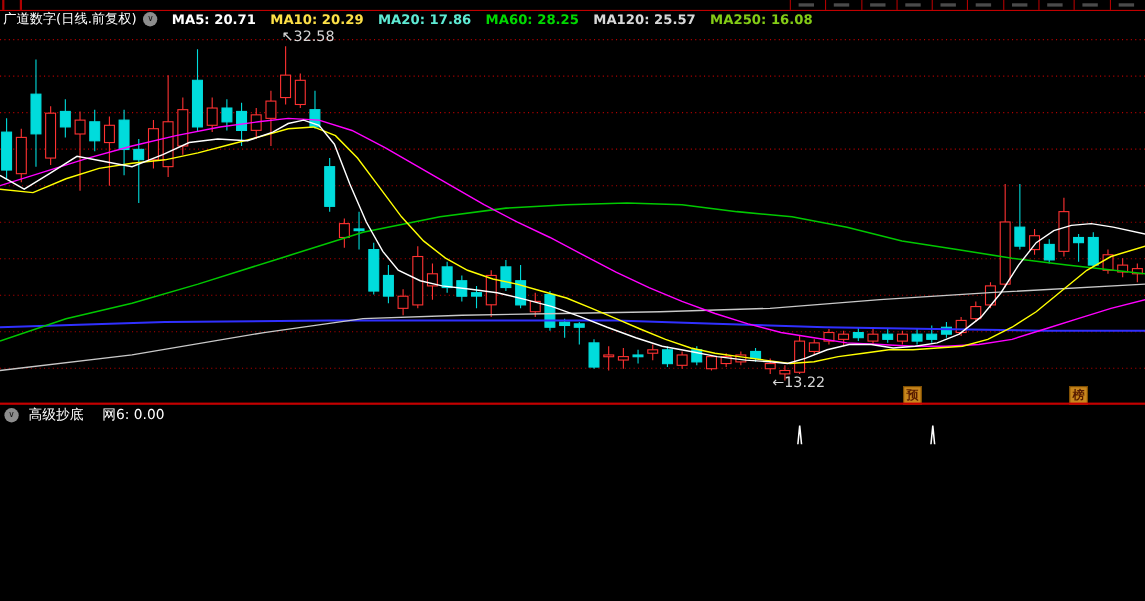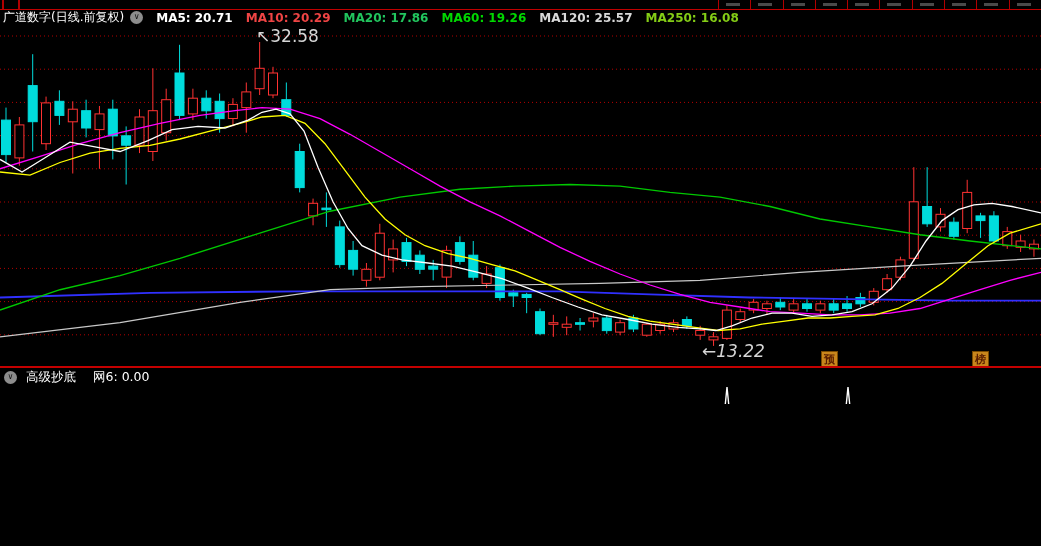--- a/index.html
+++ b/index.html
@@ -17,23 +17,23 @@
   .chart-header{position:absolute;top:10px;left:0;right:0;height:15px;display:flex;
                 align-items:center;font-size:12px;white-space:nowrap;}
   .title{color:#ffffff;margin-left:3px;}
   .chev{display:inline-block;width:13px;height:13px;border-radius:50%;background:#8d8d8d;
         color:#141414;font-size:8px;line-height:12px;text-align:center;margin-left:6px;flex:none;}
   .ma{margin-left:13px;font-weight:bold;}
   
   .main-chart{position:absolute;top:25px;left:0;}
   .sub-chart{position:absolute;top:384px;left:0;}
   
-  .ann{position:absolute;color:#d6d6d6;font-size:17px;}
+  .ann{position:absolute;color:#d6d6d6;font-size:13px;}
   .ann-high{left:256px;top:26px;}
-  .ann-low{left:702px;top:341px;font-style:italic;}
+  .ann-low{left:702px;top:341px;}
   .badge{position:absolute;width:15px;height:15px;background:#c8861c;color:#581c00;
          font-size:11px;line-height:15px;text-align:center;border:1px solid #7a4a00;
          top:351px;font-weight:bold;}
   .badge-yu{left:821px;}
   .badge-bang{left:972px;}
   
   .divider{position:absolute;top:366px;left:0;right:0;height:2px;background:#c40000;}
   .sub-header{position:absolute;top:369px;left:0;right:0;height:16px;display:flex;
               align-items:center;font-size:12.5px;color:#ffffff;white-space:nowrap;}
   .sub-header .chev{margin-left:4px;}
@@ -62,23 +62,23 @@
         <div class="cell"></div>
         <div class="cell"></div>
       </div>
     <div class="topline"></div>
   </div>
 
   <div class="chart-header">
     <span class="title">广道数字(日线.前复权)</span>
     <span class="chev">∨</span>
     <span class="ma" style="color: rgb(255, 255, 255);">MA5: 20.71</span>
-    <span class="ma" style="color: #ef4444;">MA10: 20.29</span>
-    <span class="ma" style="color: #22c55e;">MA20: 17.86</span>
-    <span class="ma" style="color: rgb(0, 216, 0);">MA60: 19.26</span>
+    <span class="ma" style="color: #fde047;">MA10: 20.29</span>
+    <span class="ma" style="color: #5eead4;">MA20: 17.86</span>
+    <span class="ma" style="color: rgb(0, 216, 0);">MA60: 28.25</span>
     <span class="ma" style="color: rgb(216, 216, 216);">MA120: 25.57</span>
     <span class="ma" style="color: #84cc16;">MA250: 16.08</span>
   </div>
 
   <svg class="main-chart" width="1041" height="341">
       <g>
         <line x1="0" x2="1041" y1="11.0" y2="11.0" stroke="#b40000" stroke-width="1" stroke-dasharray="1,3"></line>
         <line x1="0" x2="1041" y1="44.2" y2="44.2" stroke="#b40000" stroke-width="1" stroke-dasharray="1,3"></line>
         <line x1="0" x2="1041" y1="77.4" y2="77.4" stroke="#b40000" stroke-width="1" stroke-dasharray="1,3"></line>
         <line x1="0" x2="1041" y1="110.6" y2="110.6" stroke="#b40000" stroke-width="1" stroke-dasharray="1,3"></line>

